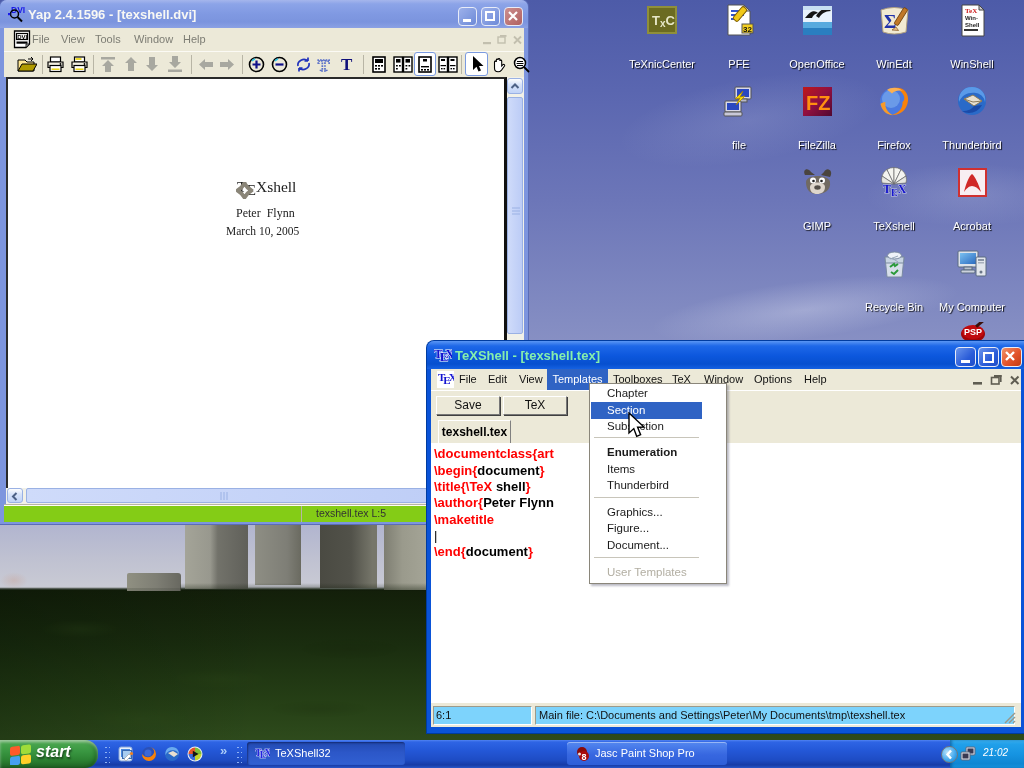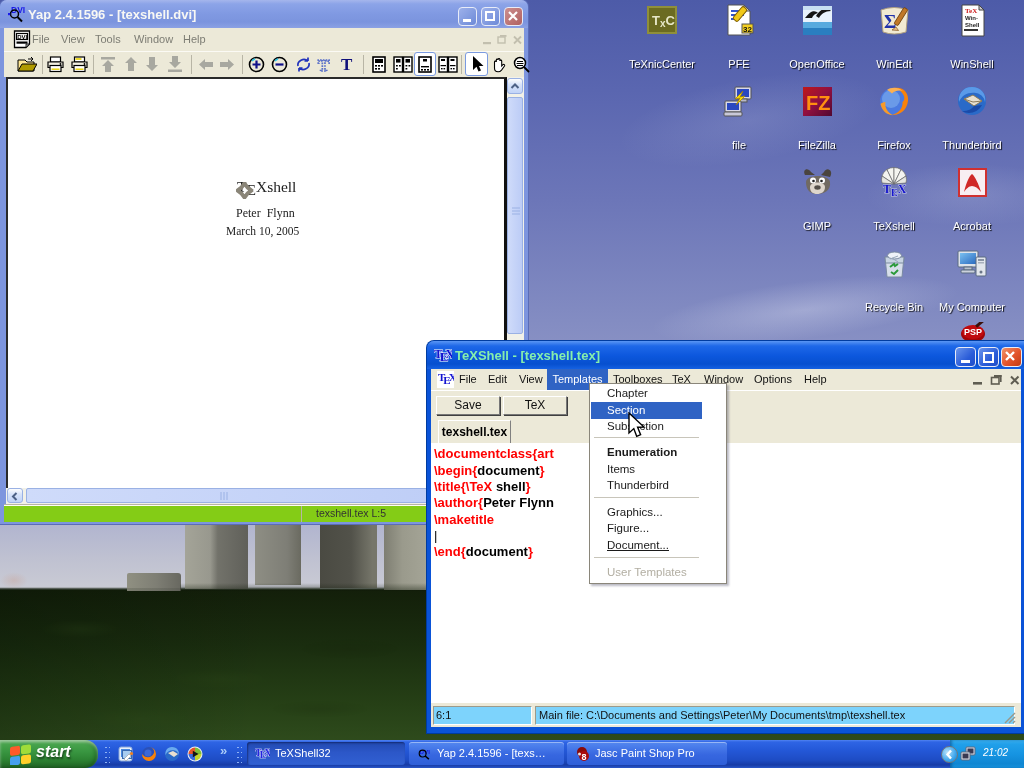--- a/index.html
+++ b/index.html
@@ -589,21 +589,21 @@
   <div class="mi" style="top:1px;">Chapter</div>
   <div class="mi sel" style="top:17.5px;">Section</div>
   <div class="mi" style="top:34px;">Subsection</div>
   <div class="msep" style="top:53px;"></div>
   <div class="mi" style="top:60px;font-weight:bold;">Enumeration</div>
   <div class="mi" style="top:76.5px;">Items</div>
   <div class="mi" style="top:93px;">Thunderbird</div>
   <div class="msep" style="top:113px;"></div>
   <div class="mi" style="top:119.5px;">Graphics...</div>
   <div class="mi" style="top:136px;">Figure...</div>
-  <div class="mi" style="top:152.5px;text-decoration:underline;">Document...</div>
+  <div class="mi" style="top:152.5px;">Document...</div>
   <div class="msep" style="top:173px;"></div>
   <div class="mi dis" style="top:179.5px;">User Templates</div>
 </div>
 <div id="cursor">
  <svg width="24" height="28" viewBox="0 0 24 28">
       <path d="M2 1 L2 21 L6.8 16.6 L9.7 24.3 L13.6 22.7 L10.6 15.2 L17 15 Z" fill="#fff" stroke="#000" stroke-width="1.4"></path>
     </svg>
 </div>
 <div id="taskbar">
   <div id="start">
@@ -644,28 +644,20 @@
       <path d="M5.8 4.8 L11.6 8 L5.8 11.2Z" fill="#151515"></path>
     </svg>
   <div class="abs" style="left:220px;top:3px;color:#a9cbf8;font-size:13px;font-weight:bold;">»</div>
   <div class="abs" style="left:236px;top:5px;width:6px;height:18px;background-image:radial-gradient(circle 1.2px, #8fb2f5 50%, transparent 55%);background-size:4px 5px;"></div>
   <div class="tbtn" style="left:247px;width:158px;background:linear-gradient(180deg,#2149b0,#2c57c8 45%,#3160d2);box-shadow:inset 1px 1px 2px rgba(0,0,30,0.45);">
     <svg class="ic" width="15" height="15" viewBox="0 0 17 17">
         <text x="0" y="11" font-size="11" font-weight="bold" fill="#2222e0" font-family="Liberation Serif" stroke="#fff" stroke-width="0.7" paint-order="stroke">T<tspan dy="3" dx="-2">E</tspan><tspan dy="-3" dx="-2">X</tspan></text>
       </svg>
     <div class="tx">TeXShell32</div>
   </div>
-  <div class="tbtn" style="left:409px;width:155px;background:linear-gradient(180deg,#5488f0,#3767e0 55%,#2f5fd8);box-shadow:inset 0 1px 0 rgba(255,255,255,0.4);">
-    <svg class="ic" width="15" height="15" viewBox="0 0 24 20">
-        <text x="4" y="10" font-size="10" font-weight="bold" fill="#1a1ae8" font-family="Liberation Sans">DVI</text>
-        <circle cx="9" cy="10" r="5.5" fill="none" stroke="#000" stroke-width="1.8"></circle>
-        <line x1="13" y1="14" x2="19" y2="19" stroke="#000" stroke-width="2.5"></line>
-      </svg>
-    <div class="tx">Yap 2.4.1596 - [texs…</div>
-  </div>
   <div class="tbtn" style="left:567px;width:160px;background:linear-gradient(180deg,#5488f0,#3767e0 55%,#2f5fd8);box-shadow:inset 0 1px 0 rgba(255,255,255,0.4);">
     <svg class="ic" width="16" height="16" viewBox="0 0 16 16">
         <circle cx="7" cy="6" r="5" fill="#8a0a0a"></circle>
         <circle cx="9" cy="10" r="5" fill="#a80c0c"></circle>
         <circle cx="4.5" cy="8" r="1.5" fill="#e8e0e0"></circle>
         <text x="6.5" y="14" font-size="9" font-weight="bold" fill="#fff" font-family="Liberation Sans">8</text>
       </svg>
     <div class="tx">Jasc Paint Shop Pro</div>
   </div>
   <div id="tray">

